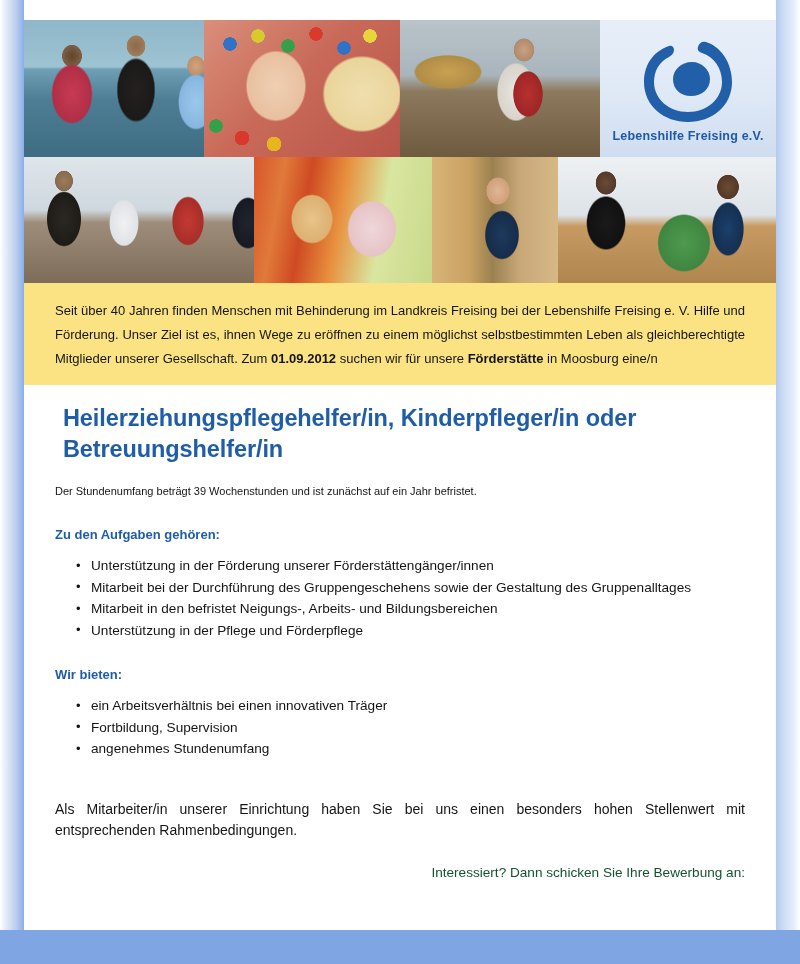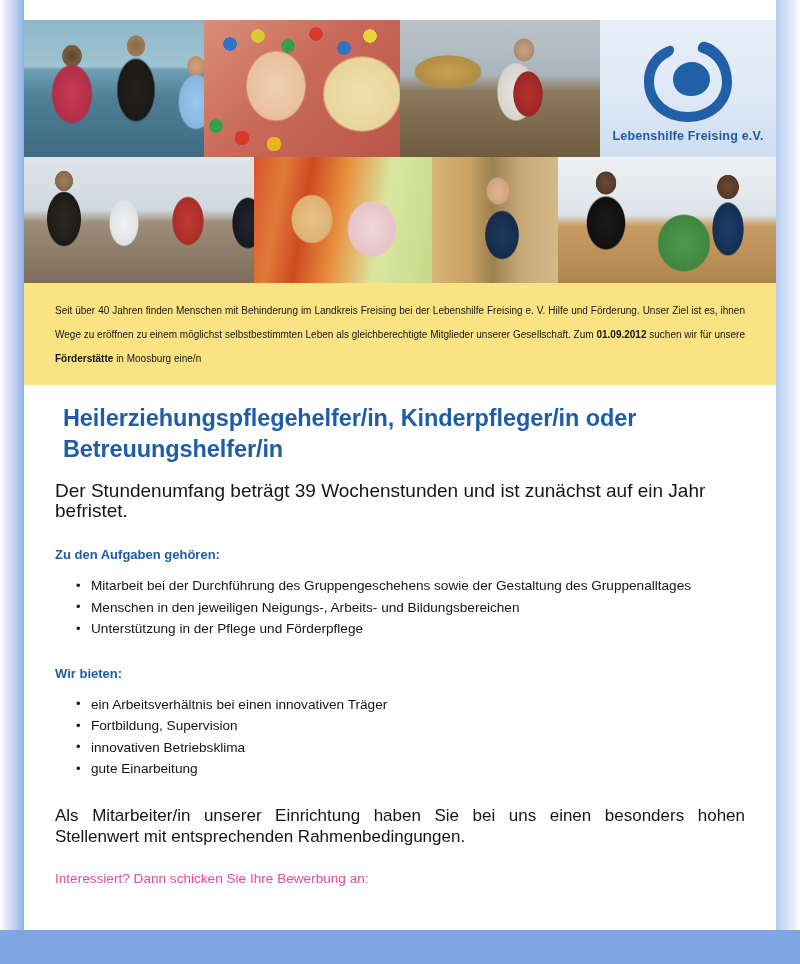--- a/index.html
+++ b/index.html
@@ -182,21 +182,21 @@
   }
 
   
   .intro {
     background: #fbe383;
     padding: 16px 31px 14px 31px;
     box-sizing: border-box;
   }
   .intro p {
     margin: 0;
-    font-size: 10px;
+    font-size: 13px;
     line-height: 24px;
     color: #151515;
     text-align: justify;
     text-justify: inter-word;
   }
   .intro b { font-weight: bold; }
 
   
   .body-area {
     padding: 18px 31px 0 31px;
@@ -206,21 +206,21 @@
   h1.job-title {
     margin: 0 0 0 8px;
     font-size: 23.5px;
     line-height: 31px;
     font-weight: bold;
     color: #1f5da8;
     letter-spacing: -0.1px;
   }
   .lede {
     margin: 16px 0 0 0;
-    font-size: 19px;
+    font-size: 11px;
     line-height: 20px;
     color: #151515;
   }
   h2.sec {
     margin: 24px 0 0 0;
     font-size: 13px;
     line-height: 20px;
     font-weight: bold;
     color: #1f5da8;
   }
@@ -237,32 +237,33 @@
   }
   ul.bullets li::before {
     content: "\2022";
     position: absolute;
     left: -15px;
     top: -0.5px;
     font-size: 13px;
     color: #151515;
   }
   .closing {
-    margin: 25px 0 0 0;
-    font-size: 17px;
+    margin: 39px 0 0 0;
+    font-size: 14px;
     line-height: 21px;
     color: #151515;
     text-align: justify;
     text-justify: inter-word;
   }
   .interest {
     margin: 22px 0 0 0;
     font-size: 13.6px;
     line-height: 20px;
-    color: #ec4899;
+    color: #14532d;
+    text-align: right;
   }
 </style>
 </head>
 <body>
 
 <div class="page">
 
   <div class="frame-top"></div>
   <div class="frame-left"></div>
   <div class="frame-right"></div>
@@ -315,31 +316,31 @@
     </div>
 
     <div class="body-area">
 
       <h1 class="job-title">Heilerziehungspflegehelfer/in, Kinderpfleger/in oder Betreuungshelfer/in</h1>
 
       <p class="lede">Der Stundenumfang beträgt 39 Wochenstunden und ist zunächst auf ein Jahr befristet.</p>
 
       <h2 class="sec">Zu den Aufgaben gehören:</h2>
       <ul class="bullets">
+        <li>Unterstützung in der Förderung unserer Förderstättengänger/innen</li>
         <li>Mitarbeit bei der Durchführung des Gruppengeschehens sowie der Gestaltung des Gruppenalltages</li>
-        <li>Menschen in den jeweiligen Neigungs-, Arbeits- und Bildungsbereichen</li>
+        <li>Mitarbeit in den befristet Neigungs-, Arbeits- und Bildungsbereichen</li>
         <li>Unterstützung in der Pflege und Förderpflege</li>
       </ul>
 
       <h2 class="sec">Wir bieten:</h2>
       <ul class="bullets">
         <li>ein Arbeitsverhältnis bei einen innovativen Träger</li>
         <li>Fortbildung, Supervision</li>
-        <li>innovativen Betriebsklima</li>
-        <li>gute Einarbeitung</li>
+        <li>angenehmes Stundenumfang</li>
       </ul>
 
       <p class="closing">Als Mitarbeiter/in unserer Einrichtung haben Sie bei uns einen besonders hohen Stellenwert mit entsprechenden Rahmenbedingungen.</p>
 
       <p class="interest">Interessiert? Dann schicken Sie Ihre Bewerbung an:</p>
 
     </div>
 
   </div>
 </div>

